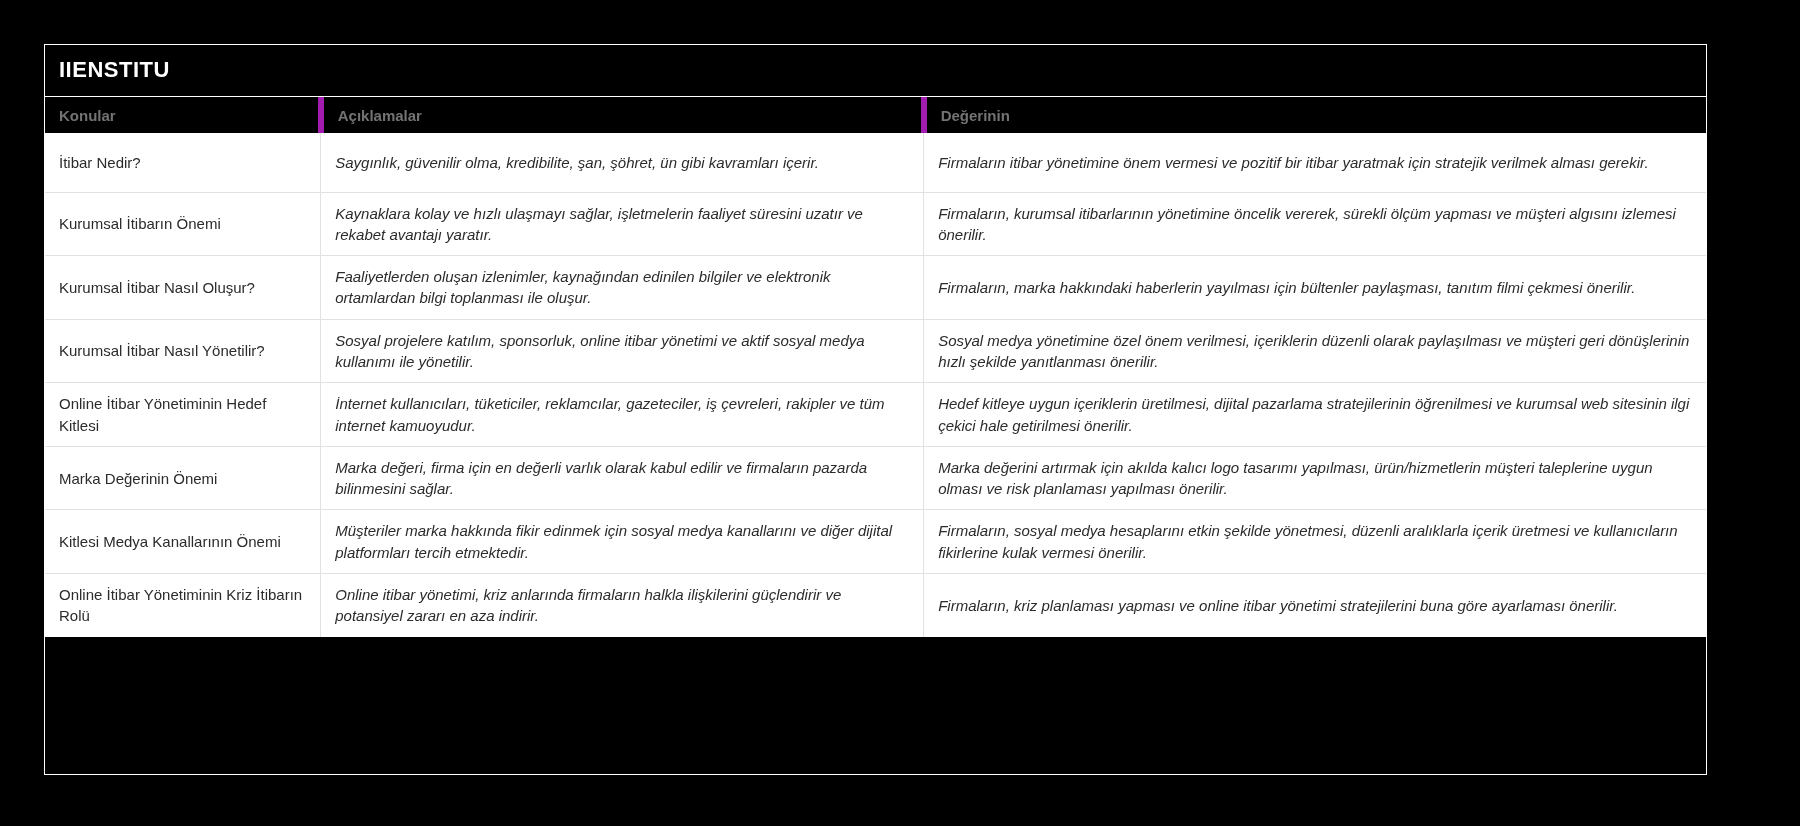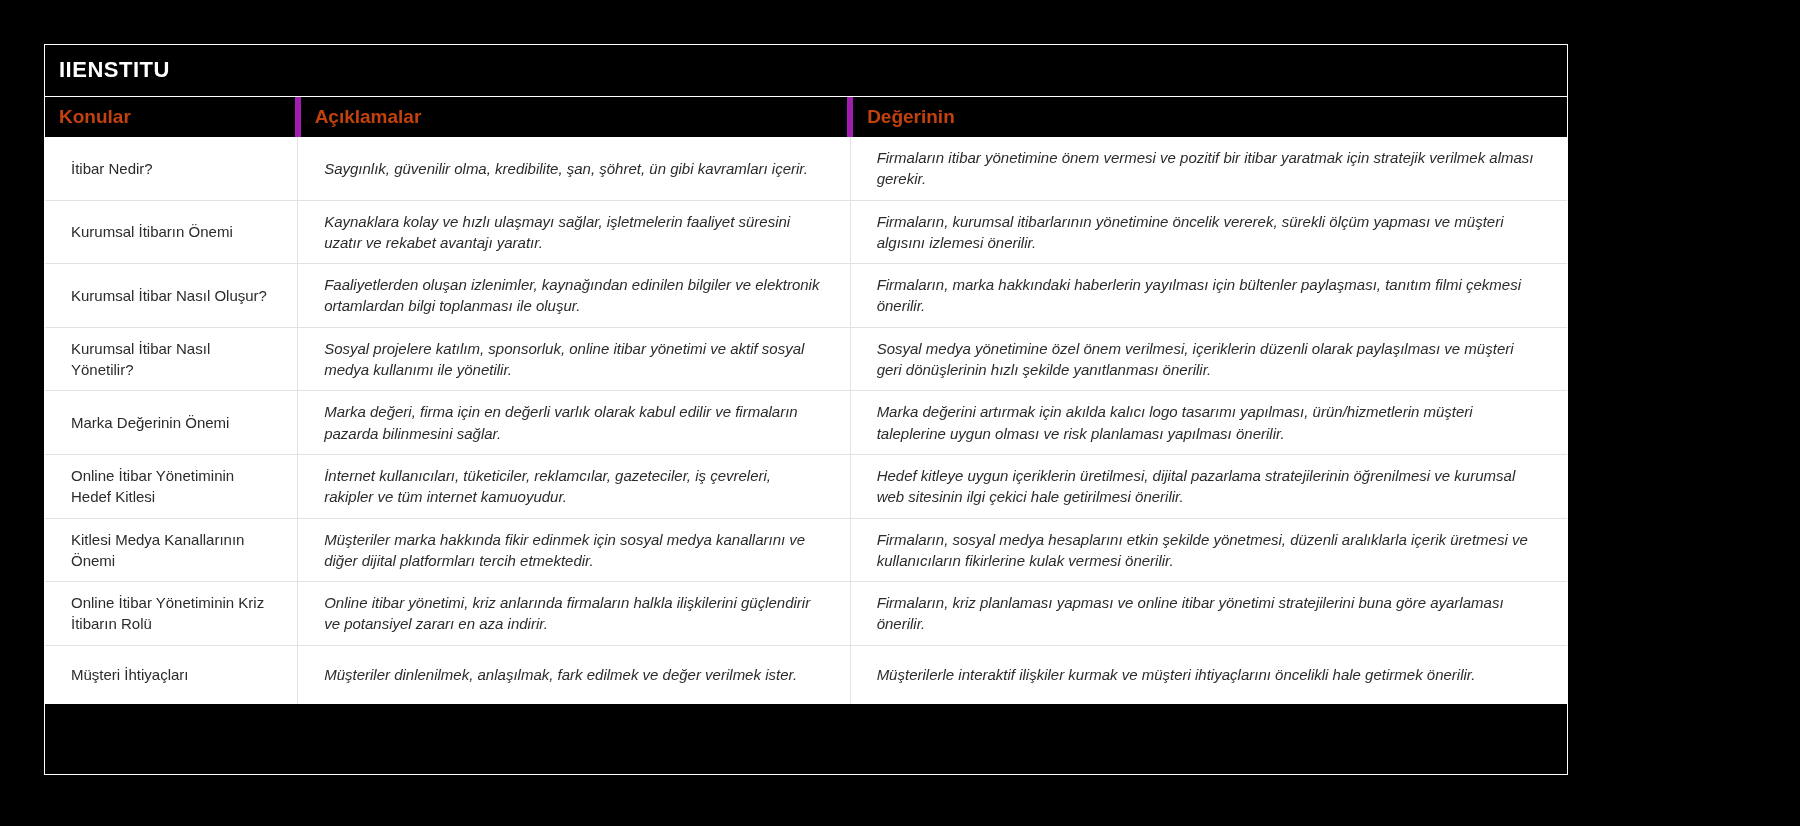--- a/index.html
+++ b/index.html
@@ -5,21 +5,21 @@
   * { margin: 0; padding: 0; box-sizing: border-box; }
   html, body {
     width: 1800px; height: 826px;
     background: #000000;
     font-family: "Liberation Sans", "DejaVu Sans", sans-serif;
     overflow: hidden;
   }
   .table-card {
     position: absolute;
     left: 44px; top: 44px;
-    width: 1524px; min-height: 731px;
+    width: 1663px; min-height: 731px;
     background: #000000;
     border: 1px solid #ffffff;
   }
   .title-bar {
     background: #000000;
     color: #ffffff;
     font-size: 22px;
     font-weight: 700;
     letter-spacing: 0.5px;
     padding: 12px 14px 13px 14px;
@@ -28,35 +28,35 @@
   table.data-table {
     width: 100%;
     border-collapse: collapse;
     table-layout: fixed;
   }
   col.c-konular     { width: 16.6%; }
   col.c-aciklamalar { width: 36.3%; }
   col.c-oneriler    { width: 47.1%; }
   table.data-table thead th {
     background: #000000;
-    color: #c2410c;
-    font-size: 19px;
+    color: #737373;
+    font-size: 15px;
     font-weight: 700;
     text-align: left;
     padding: 9px 14px;
     height: 36px;
     vertical-align: middle;
   }
   table.data-table thead th + th { border-left: 6px solid #a21caf; }
   table.data-table tbody td {
     background: #ffffff;
     color: #2b2b2b;
     font-size: 15px;
     line-height: 1.42;
-    padding: 10px 26px;
+    padding: 10px 14px;
     vertical-align: middle;
     height: 59px;
   }
   table.data-table tbody td + td { border-left: 1px solid #e2e2e2; font-style: italic; }
   table.data-table tbody tr + tr td { border-top: 1px solid #e2e2e2; }
 </style>
 </head>
 <body>
 
 <div class="table-card">
@@ -89,39 +89,34 @@
           <td>Kurumsal İtibar Nasıl Oluşur?</td>
           <td>Faaliyetlerden oluşan izlenimler, kaynağından edinilen bilgiler ve elektronik ortamlardan bilgi toplanması ile oluşur.</td>
           <td>Firmaların, marka hakkındaki haberlerin yayılması için bültenler paylaşması, tanıtım filmi çekmesi önerilir.</td>
         </tr>
         <tr>
           <td>Kurumsal İtibar Nasıl Yönetilir?</td>
           <td>Sosyal projelere katılım, sponsorluk, online itibar yönetimi ve aktif sosyal medya kullanımı ile yönetilir.</td>
           <td>Sosyal medya yönetimine özel önem verilmesi, içeriklerin düzenli olarak paylaşılması ve müşteri geri dönüşlerinin hızlı şekilde yanıtlanması önerilir.</td>
         </tr>
         <tr>
+          <td>Online İtibar Yönetiminin Hedef Kitlesi</td>
+          <td>İnternet kullanıcıları, tüketiciler, reklamcılar, gazeteciler, iş çevreleri, rakipler ve tüm internet kamuoyudur.</td>
+          <td>Hedef kitleye uygun içeriklerin üretilmesi, dijital pazarlama stratejilerinin öğrenilmesi ve kurumsal web sitesinin ilgi çekici hale getirilmesi önerilir.</td>
+        </tr>
+        <tr>
           <td>Marka Değerinin Önemi</td>
           <td>Marka değeri, firma için en değerli varlık olarak kabul edilir ve firmaların pazarda bilinmesini sağlar.</td>
           <td>Marka değerini artırmak için akılda kalıcı logo tasarımı yapılması, ürün/hizmetlerin müşteri taleplerine uygun olması ve risk planlaması yapılması önerilir.</td>
-        </tr>
-        <tr>
-          <td>Online İtibar Yönetiminin Hedef Kitlesi</td>
-          <td>İnternet kullanıcıları, tüketiciler, reklamcılar, gazeteciler, iş çevreleri, rakipler ve tüm internet kamuoyudur.</td>
-          <td>Hedef kitleye uygun içeriklerin üretilmesi, dijital pazarlama stratejilerinin öğrenilmesi ve kurumsal web sitesinin ilgi çekici hale getirilmesi önerilir.</td>
         </tr>
         <tr>
           <td>Kitlesi Medya Kanallarının Önemi</td>
           <td>Müşteriler marka hakkında fikir edinmek için sosyal medya kanallarını ve diğer dijital platformları tercih etmektedir.</td>
           <td>Firmaların, sosyal medya hesaplarını etkin şekilde yönetmesi, düzenli aralıklarla içerik üretmesi ve kullanıcıların fikirlerine kulak vermesi önerilir.</td>
         </tr>
         <tr>
           <td>Online İtibar Yönetiminin Kriz İtibarın Rolü</td>
           <td>Online itibar yönetimi, kriz anlarında firmaların halkla ilişkilerini güçlendirir ve potansiyel zararı en aza indirir.</td>
           <td>Firmaların, kriz planlaması yapması ve online itibar yönetimi stratejilerini buna göre ayarlaması önerilir.</td>
         </tr>
-        <tr>
-          <td>Müşteri İhtiyaçları</td>
-          <td>Müşteriler dinlenilmek, anlaşılmak, fark edilmek ve değer verilmek ister.</td>
-          <td>Müşterilerle interaktif ilişkiler kurmak ve müşteri ihtiyaçlarını öncelikli hale getirmek önerilir.</td>
-        </tr>
       </tbody>
   </table>
 </div>
 
 </body></html>

